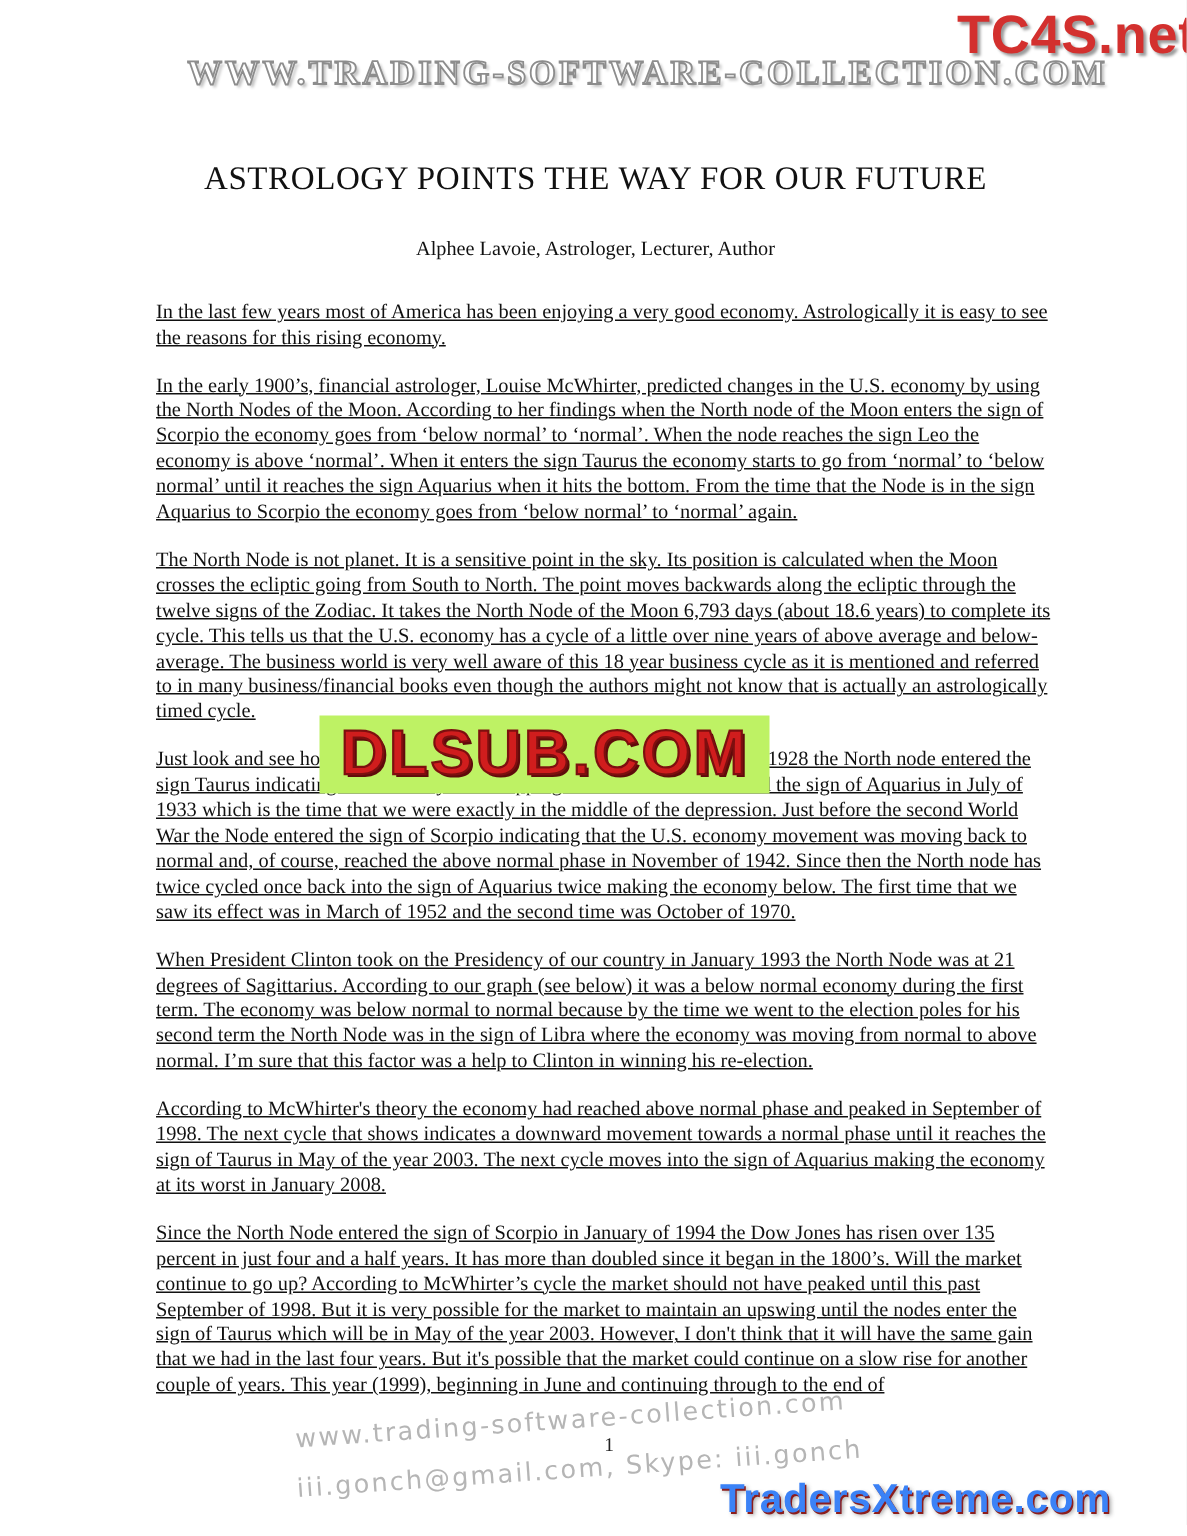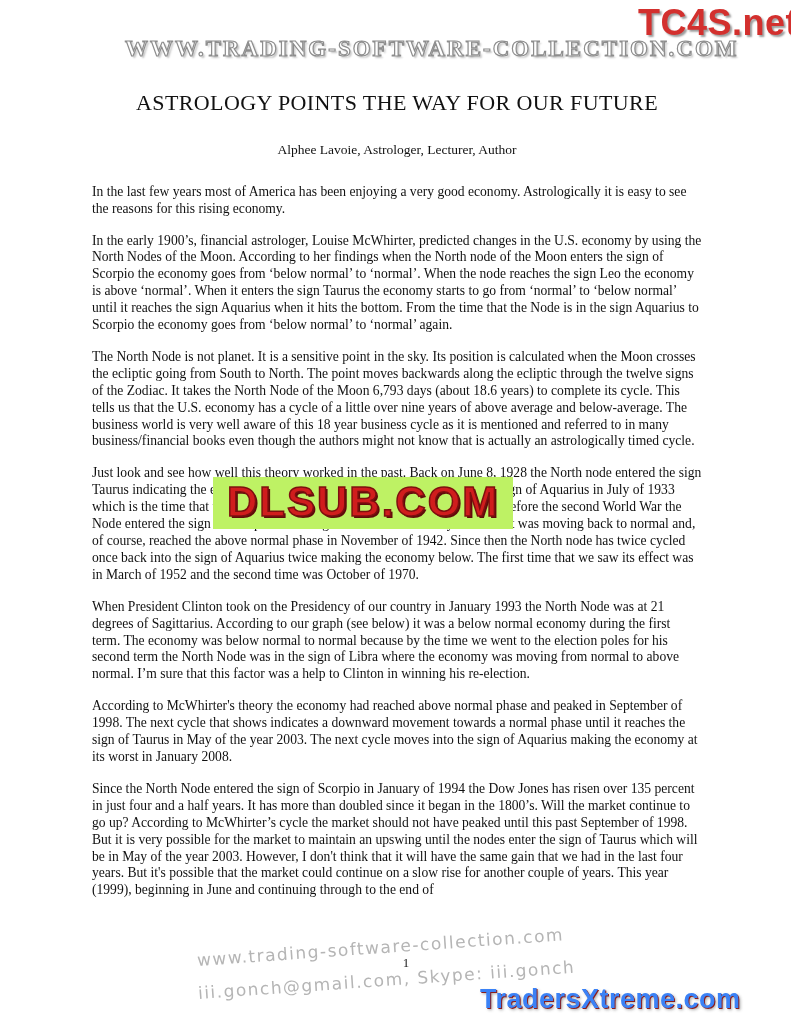--- a/index.html
+++ b/index.html
@@ -19,33 +19,34 @@
     position: absolute;
     left: 92px;
     top: 88px;
     width: 610px;
   }
   .title {
     text-align: center;
     font-size: 22px;
     letter-spacing: 0.4px;
     line-height: 1.35;
-    margin: 0 0 24px 0;
+    margin: 16px 0 24px 0;
     font-weight: normal;
   }
   .byline {
     text-align: center;
     font-size: 13.5px;
     margin: 4px 0 26px 0;
   }
   .body-text p {
     font-size: 13.6px;
     line-height: 16.9px;
-    margin: 0 0 15px 0;
+    margin: 0 0 15px 12px;
     text-align: left;
+    text-decoration: underline;
   }
   .page-number {
     position: absolute;
     left: 50%;
     transform: translateX(-50%);
     top: 955px;
     font-size: 13px;
     color: #222;
   }
   

